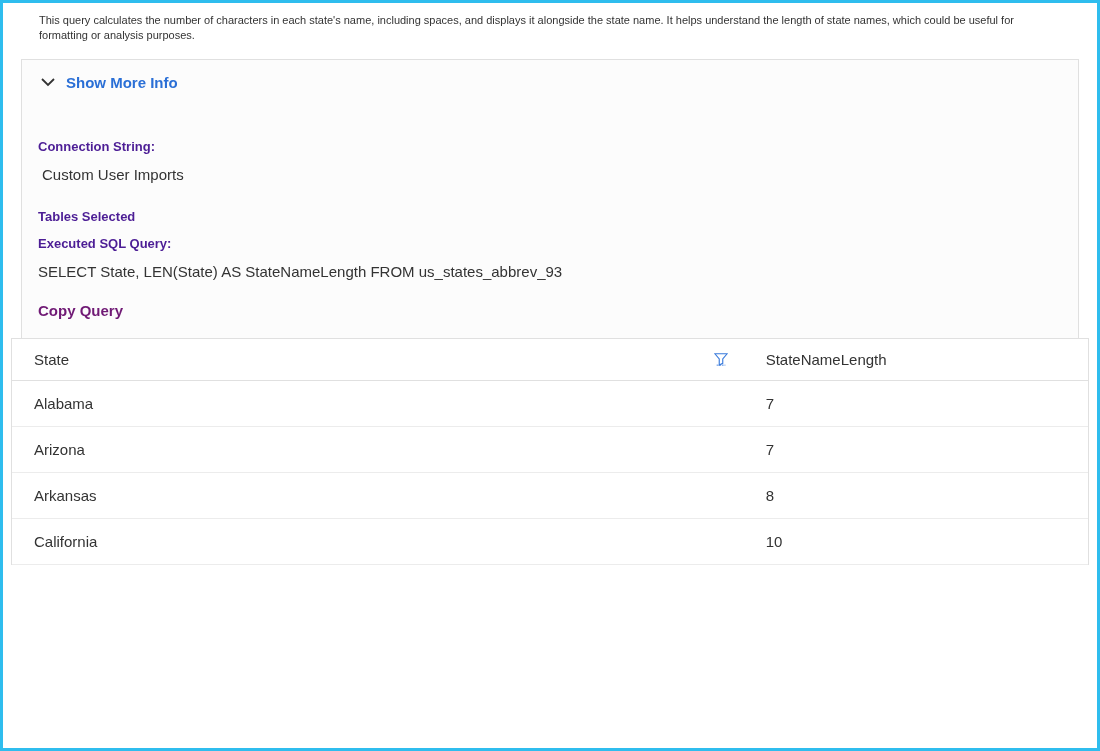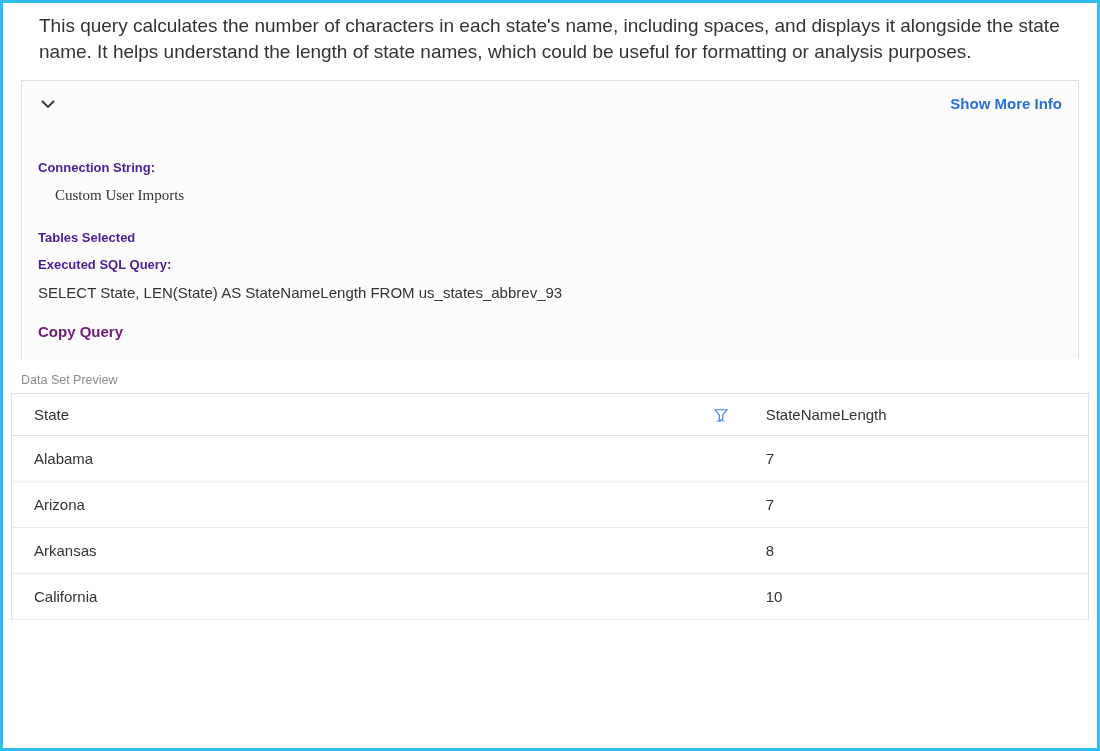--- a/index.html
+++ b/index.html
@@ -12,61 +12,59 @@
   .frame {
     width: 1100px;
     height: 751px;
     border: 3px solid #2fbdee;
     background: #fff;
     position: relative;
     overflow: hidden;
   }
   .description {
     padding: 10px 36px 6px 36px;
-    font-size: 19px;
+    font-size: 11px;
     line-height: 1.35;
     color: #333;
   }
   .info-panel {
     margin: 10px 18px 0 18px;
     border-top: 1px solid #e0e0e0;
     border-left: 1px solid #e0e0e0;
     border-right: 1px solid #e0e0e0;
     background: #fcfcfc;
     padding: 14px 16px 18px 16px;
   }
   .show-more {
     display: flex;
     align-items: center;
     gap: 10px;
     cursor: pointer;
     margin-bottom: 48px;
     padding-left: 2px;
-    justify-content: space-between;
   }
   .show-more .chev {
     width: 16px; height: 12px;
     display: inline-flex; align-items: center; justify-content: center;
   }
   .show-more-label {
     color: #2a6fd6;
     font-weight: 600;
     font-size: 15px;
   }
   .meta-label {
     font-size: 13px;
     font-weight: 600;
     color: #4c1d95;
     margin: 0 0 12px 0;
   }
   .meta-value {
     font-size: 15px;
     color: #333;
-    margin: 0 0 26px 17px;
-    font-family: Liberation Serif, serif;
+    margin: 0 0 26px 4px;
   }
   .sql-value {
     font-size: 15px;
     color: #333;
     margin: 0 0 22px 0;
   }
   .copy-query {
     color: #701a75;
     font-weight: 600;
     font-size: 15px;
@@ -137,21 +135,20 @@
     <div class="meta-value">Custom User Imports</div>
 
     <div class="meta-label">Tables Selected</div>
 
     <div class="meta-label">Executed SQL Query:</div>
     <div class="sql-value">SELECT State, LEN(State) AS StateNameLength FROM us_states_abbrev_93</div>
 
     <span class="copy-query">Copy Query</span>
   </div>
 
-  <div class="preview-label">Data Set Preview</div>
 
   <div class="table-wrap">
     <table>
       <colgroup>
         <col class="col-state">
         <col class="col-len">
       </colgroup>
       <thead>
         <tr>
           <th>

